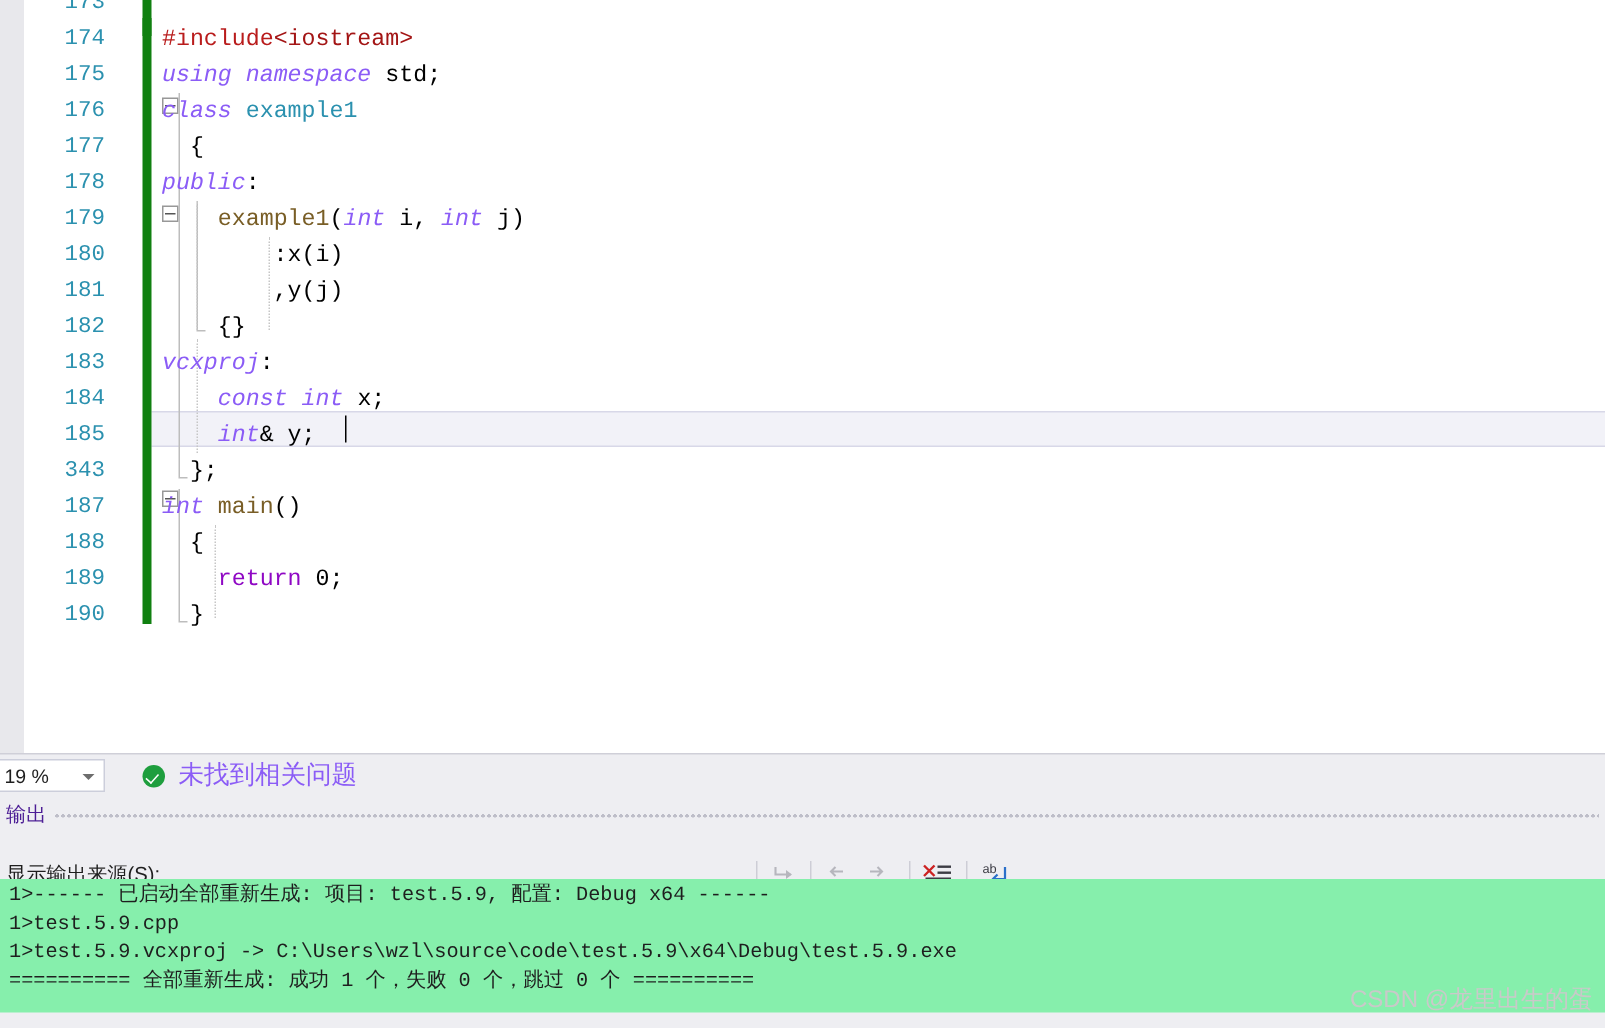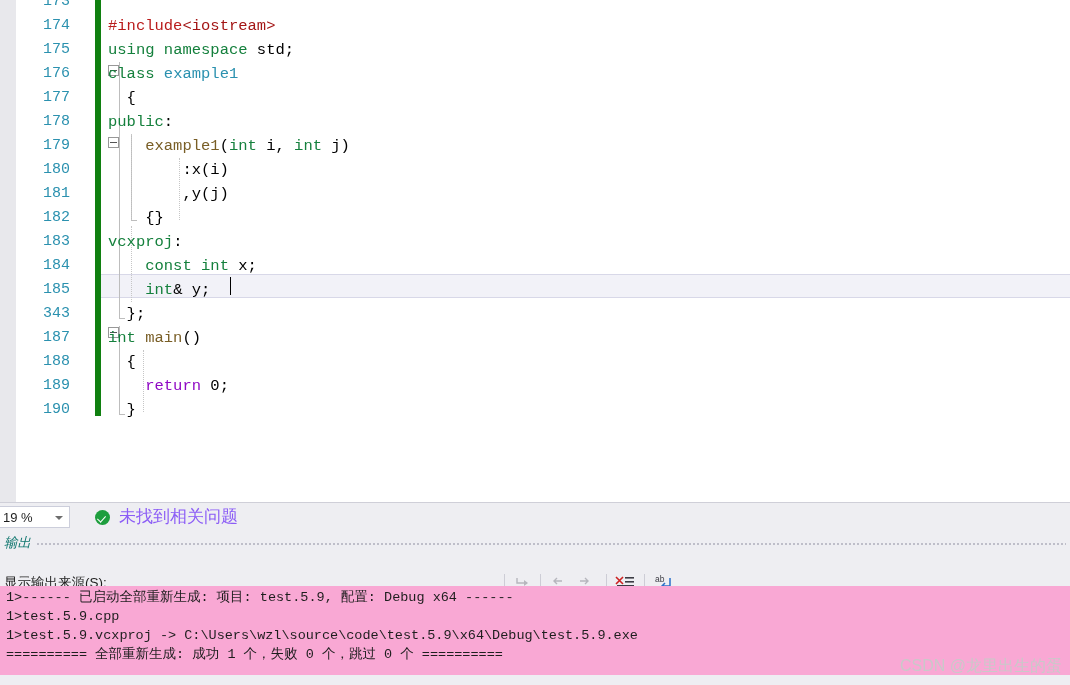--- a/index.html
+++ b/index.html
@@ -39,21 +39,21 @@
     line-height: 24px; white-space: pre;
     font-family: "Liberation Mono", monospace;
     font-size: 15.5px; color: #000000;
   }
   .cur-hl {
     position: absolute; left: 101px; top: 0; width: 969px; height: 24px;
     background: #f2f2f8; border-top: 1px solid #d8d8e8; border-bottom: 1px solid #d8d8e8;
     box-sizing: border-box;
   }
   
-  .c-kw   { color: #15803d; }
+  .c-kw   { color: #8b5cf6; font-style: italic; }
   .c-type { color: #2b91af; }
   .c-pre  { color: #b91c1c; }
   .c-str  { color: #a31515; }
   .c-fn   { color: #795e26; }
   .c-pl   { color: #000000; }
   .c-ctl  { color: #8f08c4; }
 
   
   .fold {
     position: absolute; width: 11px; height: 11px;
@@ -123,21 +123,21 @@
   
   #output-pane {
     position: absolute; left: 0; top: 530px; width: 1070px; height: 155px;
     background: #eeeef2;
   }
   #output-titlebar {
     position: absolute; left: 0; top: 0; width: 1070px; height: 26px;
   }
   #output-title {
     position: absolute; left: 4px; top: 0; height: 26px; line-height: 26px;
-    font-size: 13.5px; color: #0f766e; font-style: italic;
+    font-size: 13.5px; color: #4c1d95;
   }
   #output-grip {
     position: absolute; left: 36px; top: 12px; width: 1030px; height: 3px;
     background-image: radial-gradient(#b9b9c4 40%, transparent 41%);
     background-size: 4px 4px; background-repeat: repeat-x;
     opacity: .9;
   }
   #output-toolbar {
     position: absolute; left: 0; top: 38px; width: 1070px; height: 30px;
     background: #eeeef2;
@@ -164,21 +164,21 @@
   .tb-sep {
     position: absolute; top: 6px; width: 1px; height: 18px; background: #cdcdd6;
   }
   .tb-btn {
     position: absolute; top: 4px; width: 26px; height: 23px;
   }
   .tb-btn svg { display: block; }
 
   #output-body {
     position: absolute; left: 0; top: 56px; width: 1070px; height: 89px;
-    background: #f9a8d4;
+    background: #86efac;
   }
   .out-line {
     position: absolute; left: 6px; height: 19px; line-height: 19px;
     white-space: pre;
     font-family: "Liberation Mono", monospace;
     font-size: 13.5px; color: #1e1e1e;
   }
   #watermark {
     position: absolute; right: 8px; bottom: 8px;
     font-size: 16px; color: #c9c9c9;

